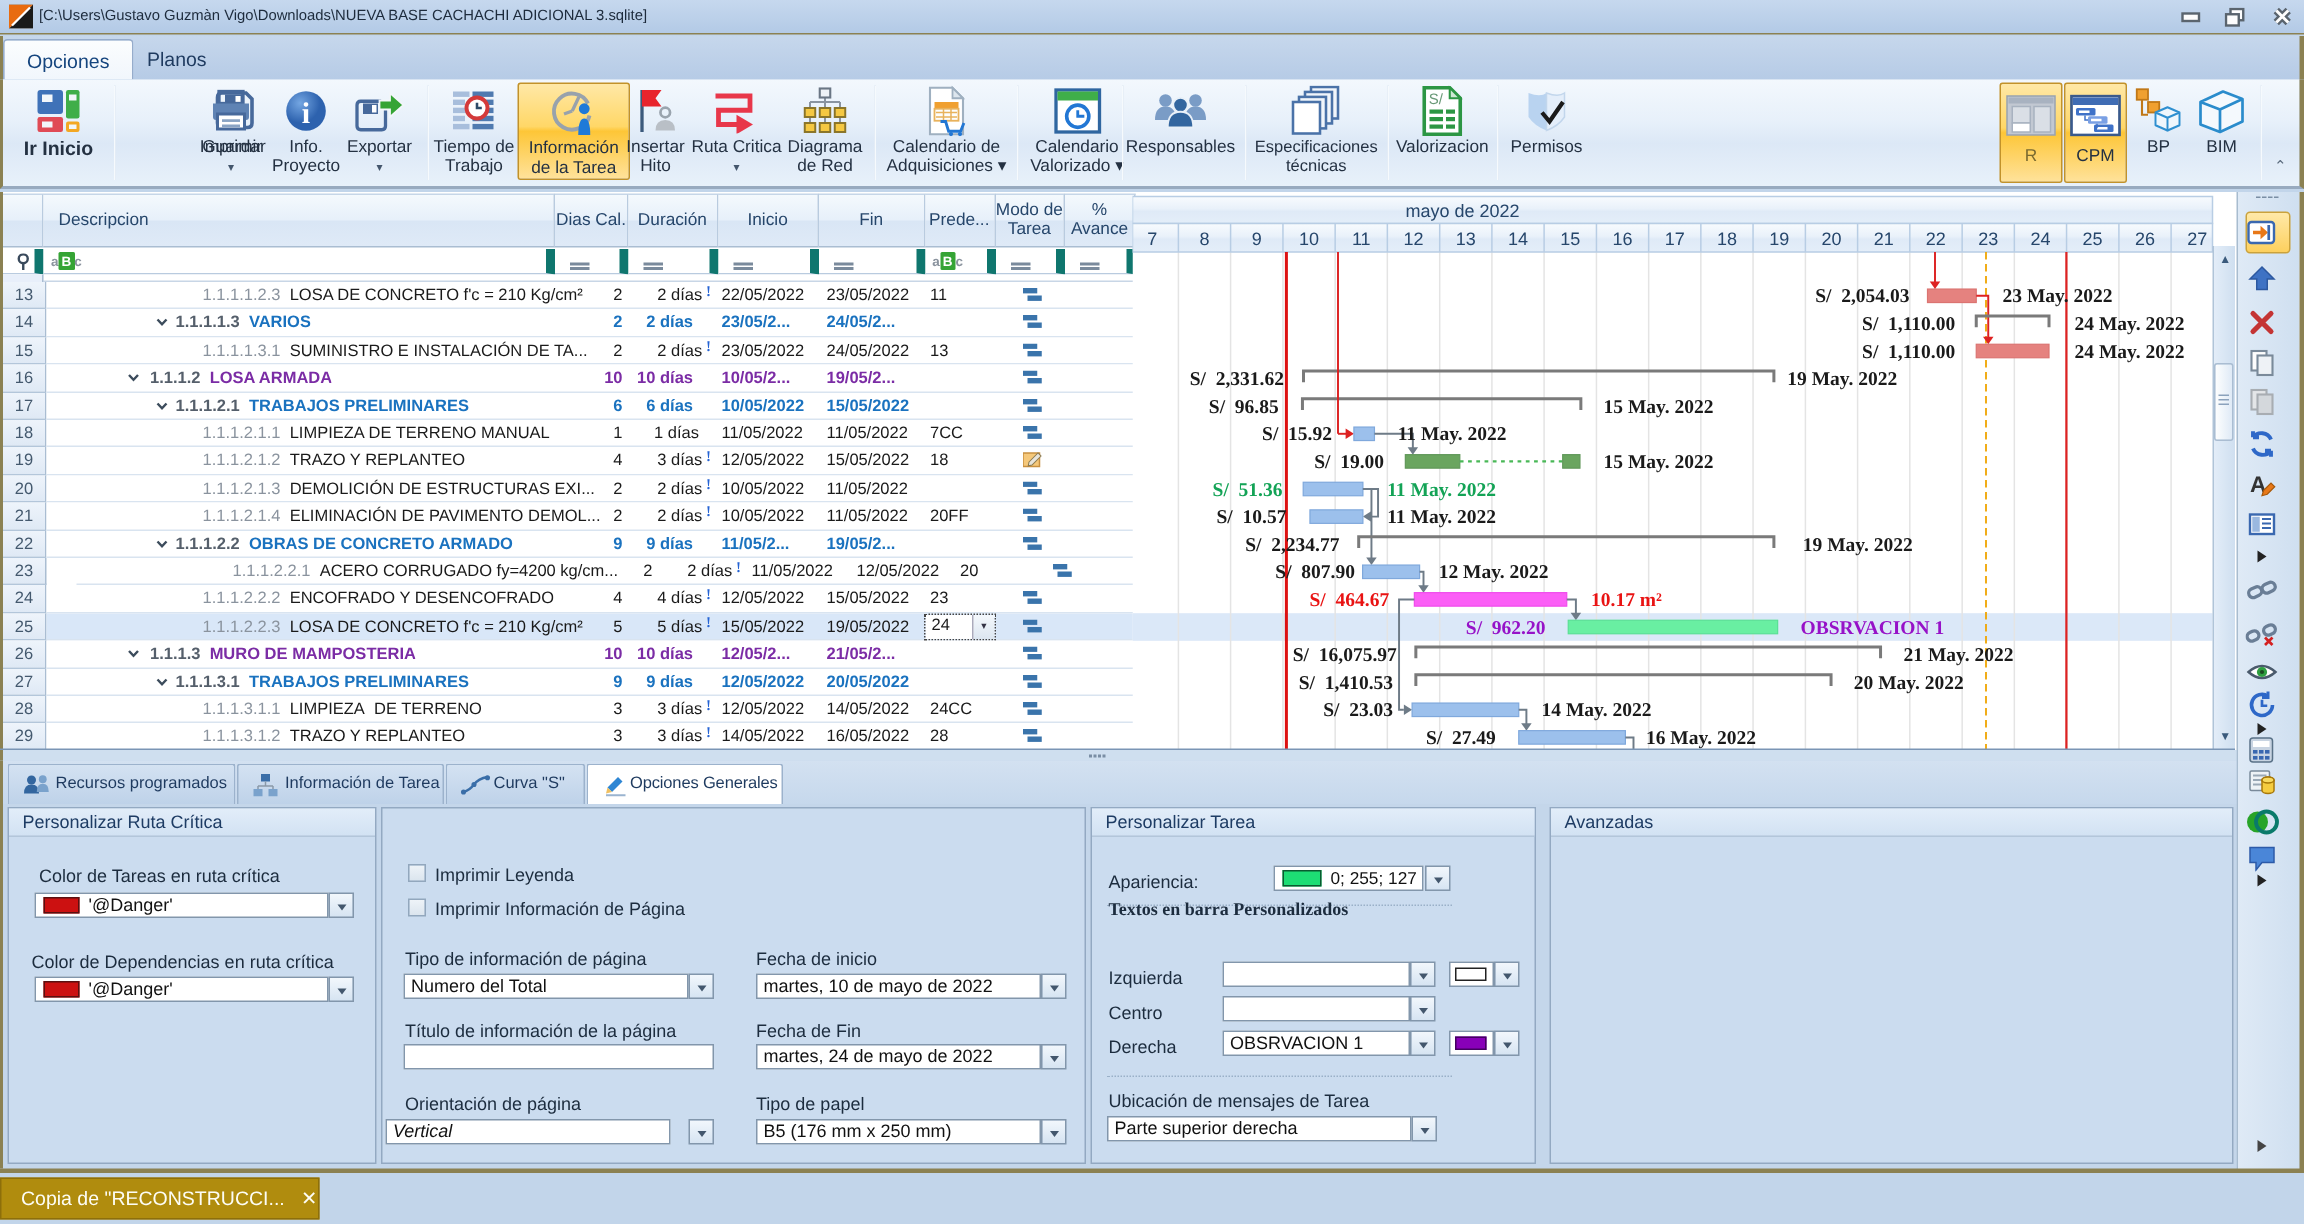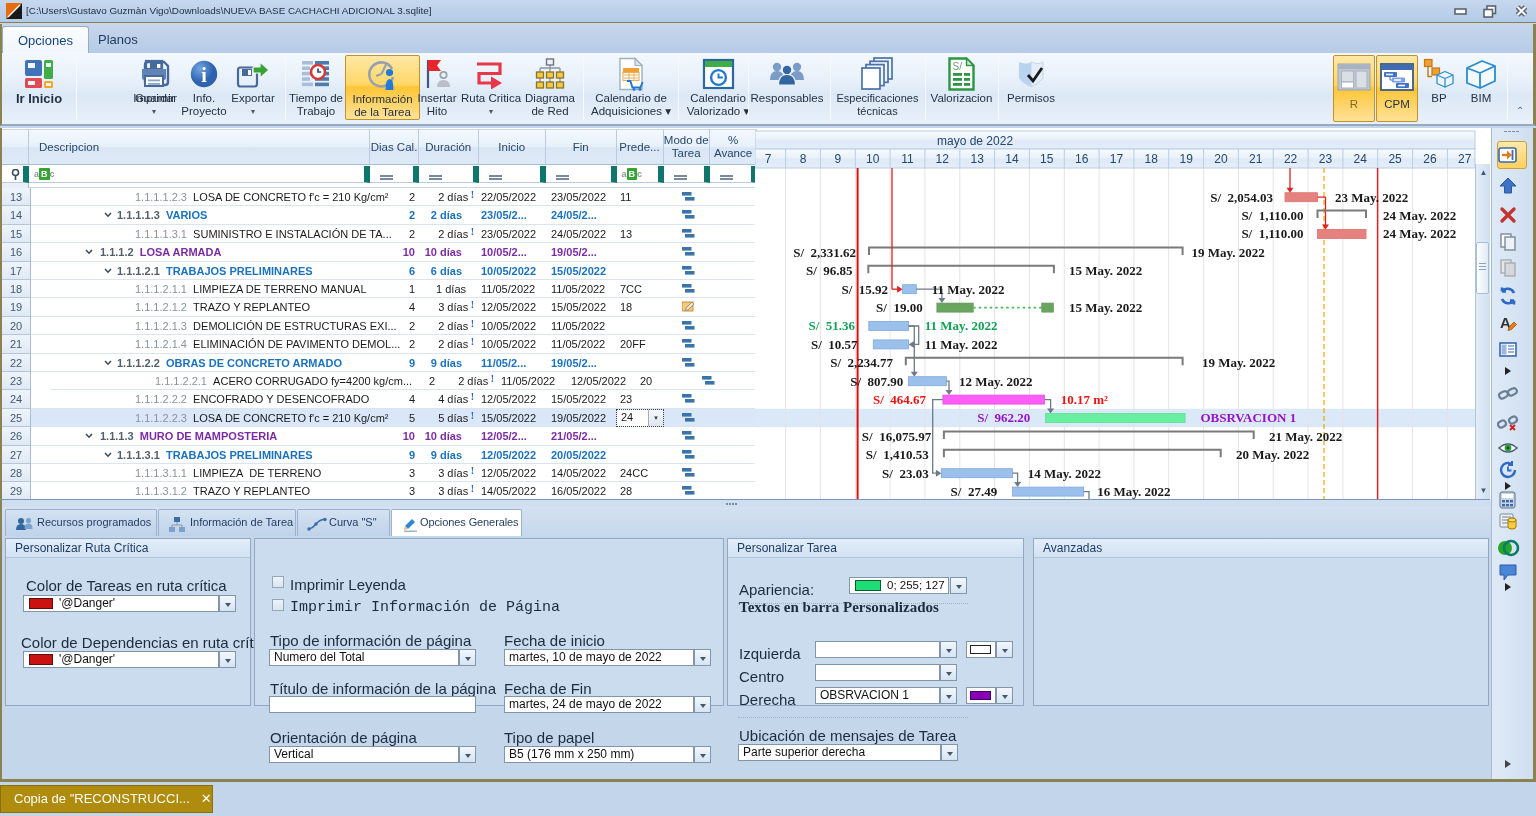--- a/index.html
+++ b/index.html
@@ -64,24 +64,24 @@
 #split { left:0; top:500px; width:1491px; height:7px; background:#cfdfef; border-left:2px solid #8b8152; }
 #btabs { left:0; top:507px; width:1491px; height:29px; background:linear-gradient(#d3e1f1,#c6d8ec); border-left:2px solid #8b8152; }
 .btab { position:absolute; top:2px; height:27px; background:linear-gradient(#d4e2f2,#bed2e9);
   border:1px solid #9cb2cc; border-bottom:none; border-radius:2px 2px 0 0; color:#1e3a5f;
   font-size:11px; line-height:25px; padding:0 4px 0 31px; white-space:nowrap; overflow:hidden; }
 .btab.active { background:#fff; }
 .btabic { position:absolute; left:9px; top:6px; }
 
 
 #bpanel { left:0; top:536px; width:1491px; height:243px; background:#c4d6ea; border-left:2px solid #8b8152; }
-.gbox { position:absolute; top:2px; height:168px; background:#cbdcef; border:1px solid #93a9c2; }
+.gbox { position:absolute; top:2px; height:238px; background:#cbdcef; border:1px solid #93a9c2; }
 .gbox .gh { height:19px; background:linear-gradient(#e2edf9,#d2e2f3); border-bottom:1px solid #b3c6da;
   color:#1e3c64; font-size:12px; line-height:18px; padding-left:9px; }
-.lbl { position:absolute; font-size:15px; color:#1c2c3e; white-space:nowrap; }
+.lbl { position:absolute; font-size:12px; color:#1c2c3e; white-space:nowrap; }
 .field { position:absolute; height:17px; background:#fff; border:1px solid #8296ab; font-size:12px;
   line-height:15px; padding-left:4px; color:#111; white-space:nowrap; overflow:hidden; }
 .dd { position:absolute; width:17px; height:17px; border:1px solid #8296ab;
   background:linear-gradient(#f2f7fc,#d6e4f2); }
 .dd:after { content:""; position:absolute; left:5px; top:7px; border:3.5px solid transparent; border-top:4px solid #43576d; }
 .cb { position:absolute; width:12px; height:12px; border:1px solid #92a7bd; background:linear-gradient(#eef3f8,#dbe5ee); }
 
 
 #olive { left:0; top:779px; width:1536px; height:3px; background:#8b8152; }
 #taskbar { left:0; top:782px; width:1536px; height:34px; background:#c2d5ea; }
@@ -992,34 +992,34 @@
  <div class="dd" style="left:213px;top:56px;"></div>
  <div class="lbl" style="left:15px;top:95px;">Color de Dependencias en ruta crítica</div>
  <div class="field" style="left:17px;top:112px;width:196px;"><span style="display:inline-block;width:24px;height:11px;background:#cc1111;border:1px solid #5a1010;margin:2px 6px 0 1px;vertical-align:-2px;"></span>'@Danger'</div>
  <div class="dd" style="left:213px;top:112px;"></div>
 </div>
 
 <div class="gbox" style="left:252px;width:470px;">
  <div class="cb" style="left:17px;top:37px;"></div>
       <div class="lbl" style="left:35px;top:37px;">Imprimir Leyenda</div>
  <div class="cb" style="left:17px;top:60px;"></div>
-      <div class="lbl" style="left:35px;top:60px;font-family:Liberation Mono, monospace;">Imprimir Información de Página</div>
+      <div class="lbl" style="left:35px;top:60px;">Imprimir Información de Página</div>
  <div class="lbl" style="left:15px;top:93px;">Tipo de información de página</div>
  <div class="field" style="left:14px;top:110px;width:190px;">Numero del Total</div>
       <div class="dd" style="left:204px;top:110px;"></div>
  <div class="lbl" style="left:249px;top:93px;">Fecha de inicio</div>
  <div class="field" style="left:249px;top:110px;width:190px;">martes, 10 de mayo de 2022</div>
       <div class="dd" style="left:439px;top:110px;"></div>
  <div class="lbl" style="left:15px;top:141px;">Título de información de la página</div>
  <div class="field" style="left:14px;top:157px;width:207px;"></div>
  <div class="lbl" style="left:249px;top:141px;">Fecha de Fin</div>
  <div class="field" style="left:249px;top:157px;width:190px;">martes, 24 de mayo de 2022</div>
       <div class="dd" style="left:439px;top:157px;"></div>
  <div class="lbl" style="left:15px;top:190px;">Orientación de página</div>
- <div class="field" style="left:14px;top:207px;width:190px;">Vertical</div>
+ <div class="field" style="left:2px;top:207px;width:190px;font-style:italic;">Vertical</div>
       <div class="dd" style="left:204px;top:207px;"></div>
  <div class="lbl" style="left:249px;top:190px;">Tipo de papel</div>
  <div class="field" style="left:249px;top:207px;width:190px;">B5 (176 mm x 250 mm)</div>
       <div class="dd" style="left:439px;top:207px;"></div>
 </div>
 
 <div class="gbox" style="left:725px;width:297px;">
  <div class="gh">Personalizar Tarea</div>
  <div class="lbl" style="left:11px;top:42px;">Apariencia:</div>
  <div class="field" style="left:121px;top:38px;width:100px;font-size:11.5px;"><span style="display:inline-block;width:26px;height:11px;background:#1ddd74;border:1px solid #0a5a30;margin:2px 6px 0 1px;vertical-align:-2px;"></span>0; 255; 127</div>

